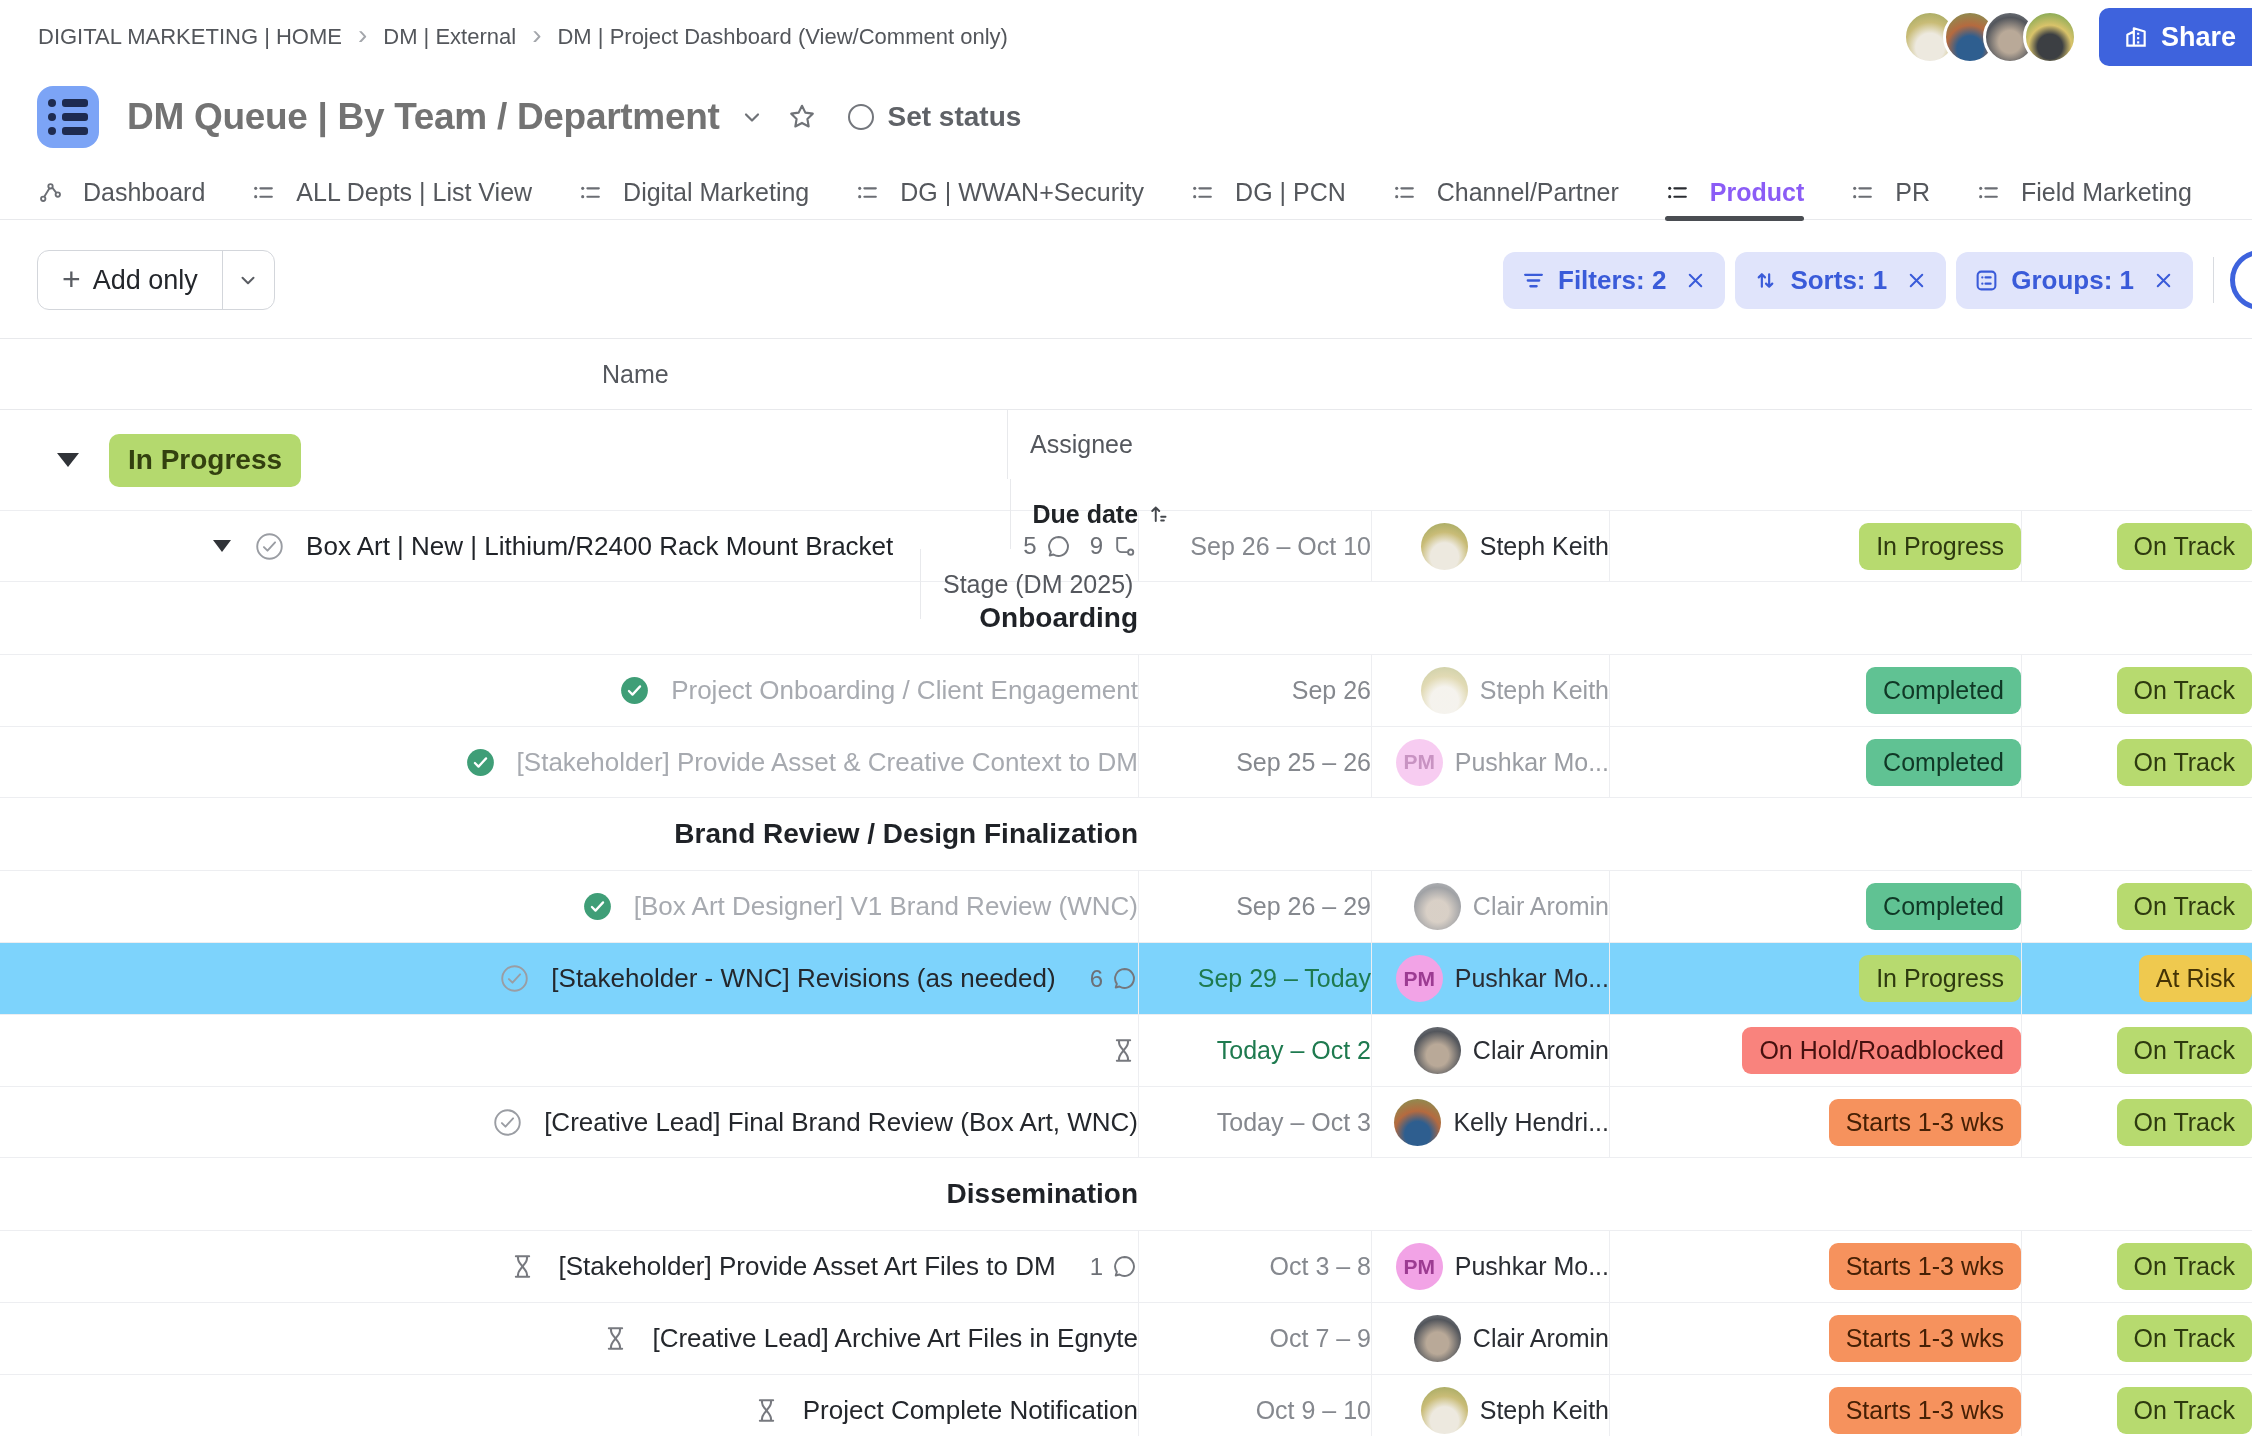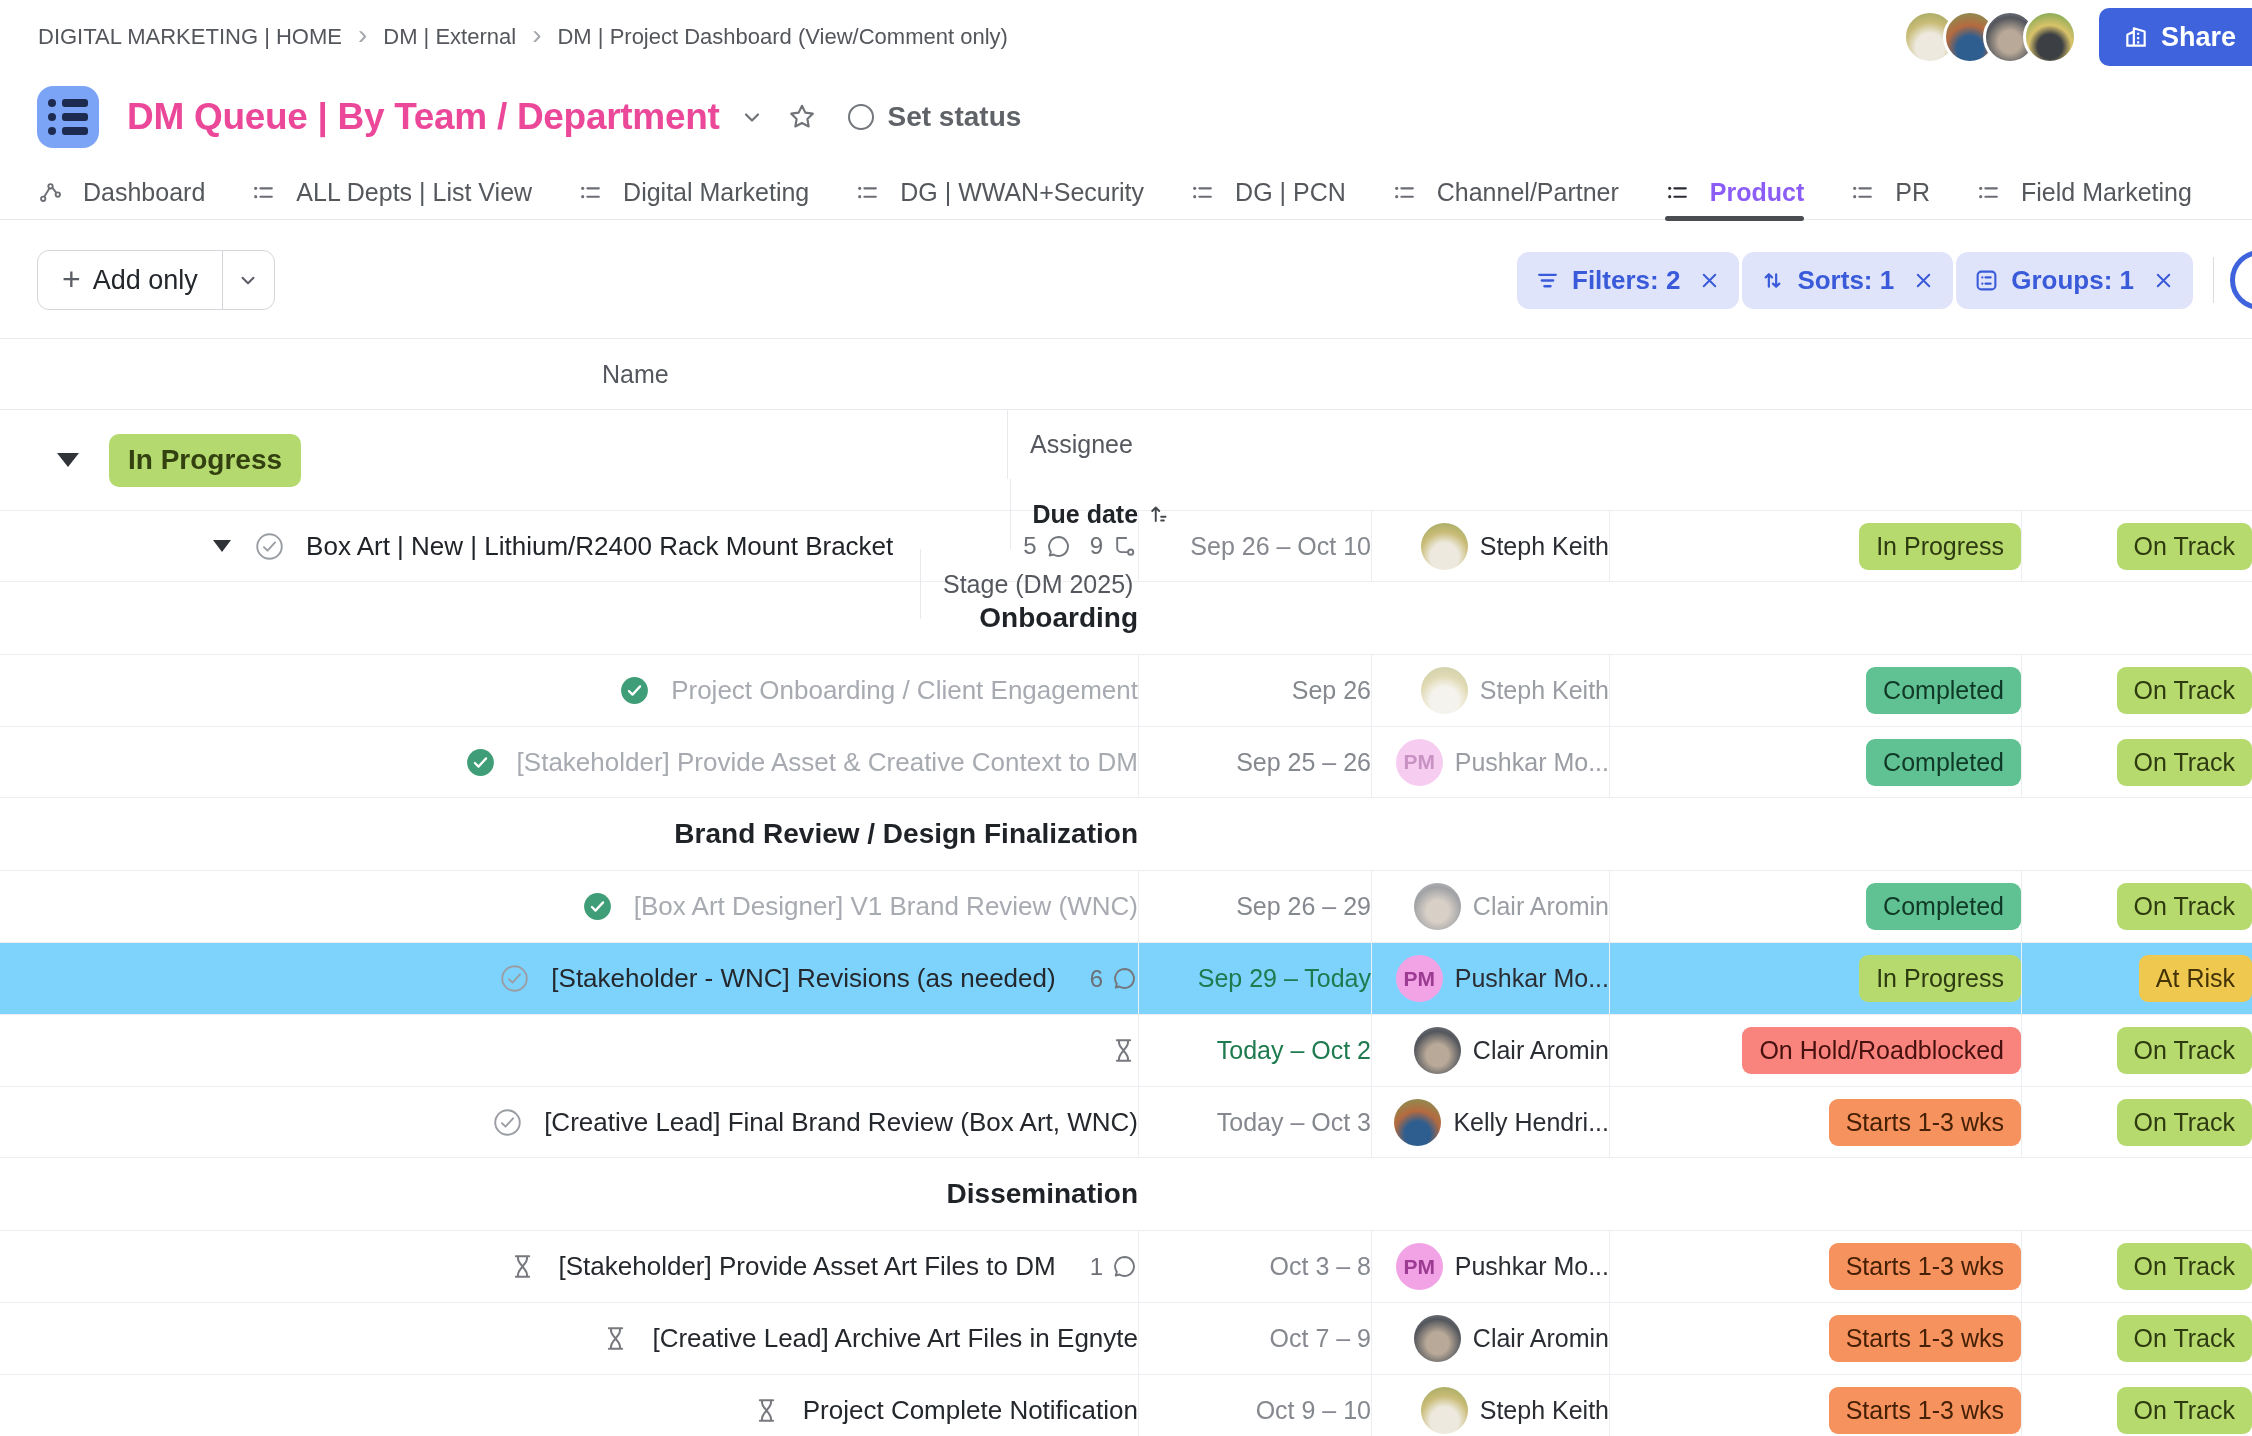--- a/index.html
+++ b/index.html
@@ -22,42 +22,42 @@
   .av-amber  { background:radial-gradient(circle at 50% 70%, #3C3F43 0 30%, #D9C36A 52%, #5E9E4C 100%); }
   .share-btn { margin-left:22px; height:58px; padding:0 30px 0 24px; background:#3E63DD; border:none; border-radius:10px;
                display:flex; align-items:center; gap:12px; color:#fff; font-size:27px; font-weight:700; cursor:pointer; font-family:inherit; }
 
   
   .title-row { margin:10px 0 0 37px; height:66px; display:flex; align-items:center; }
   .view-icon { width:62px; height:62px; border-radius:16px; background:#7CA4F6; display:flex; flex-direction:column; justify-content:center; gap:6px; padding-left:11px; }
   .view-icon .li-row { display:flex; align-items:center; gap:6px; }
   .view-icon .li-dot { width:8px; height:8px; border-radius:50%; background:#1E2B50; }
   .view-icon .li-bar { width:26px; height:8px; border-radius:3px; background:#1E2B50; }
-  .page-title { margin-left:28px; font-size:37px; font-weight:700; color:#ec4899; letter-spacing:-0.3px; white-space:nowrap; }
+  .page-title { margin-left:28px; font-size:37px; font-weight:700; color:#737373; letter-spacing:-0.3px; white-space:nowrap; }
   .title-chevron { margin-left:20px; color:#6F7277; display:flex; }
   .title-star { margin-left:22px; display:flex; cursor:pointer; }
   .set-status { margin-left:30px; display:flex; align-items:center; gap:14px; cursor:pointer; }
   .status-circle { width:26px; height:26px; border:2.4px solid #73767C; border-radius:50%; }
   .set-status-label { font-size:28px; font-weight:600; color:#5F6267; }
 
   
   .tabs { margin-top:16px; height:54px; padding-left:38px; display:flex; align-items:center; gap:46px; border-bottom:1px solid #E8E9EC; white-space:nowrap; }
   .tab { position:relative; height:54px; display:flex; align-items:center; gap:20px; font-size:25px; font-weight:500; color:#54575C; cursor:pointer; }
   .tab.active { color:#8b5cf6; font-weight:700; }
   .tab.active::after { content:""; position:absolute; left:0; right:0; bottom:-1px; height:5px; background:#4A4D52; border-radius:3px; }
   .tab svg { flex:none; }
 
   
   .toolbar { margin-top:30px; height:60px; padding-left:37px; display:flex; align-items:center; }
   .add-task { height:60px; display:flex; align-items:stretch; border:1px solid #D3D6DB; border-radius:12px; background:#fff; overflow:hidden; cursor:pointer; }
   .add-task-main { display:flex; align-items:center; gap:12px; padding:0 24px; font-size:27px; color:#23262B; }
   .add-plus { font-size:32px; color:#5A5D63; font-weight:400; line-height:1; margin-top:-3px; }
   .add-task-caret { width:52px; display:flex; align-items:center; justify-content:center; border-left:1px solid #D3D6DB; }
   .toolbar-spacer { flex:1; }
-  .chips { display:flex; align-items:flex-end; gap:3px;border-radius:17px; }
+  .chips { display:flex; align-items:flex-end; gap:10px;border-radius:17px; }
   .chip { height:57px; padding:0 18px 0 18px; background:#E0E4FB; border-radius:12px; display:flex; align-items:center; gap:12px;
           color:#3A5BD9; font-size:26px; font-weight:700; cursor:pointer; white-space:nowrap; }
   .chip .x-icon { margin-left:6px; display:flex; cursor:pointer; }
   .toolbar-divider { width:1px; height:46px; background:#D8DBE0; margin:0 16px 0 20px; }
   .edge-circle { width:60px; height:60px; border:5px solid #3E63DD; border-radius:50%; background:#fff; flex:none; margin-right:-38px; }
 
   
   .thead { margin-top:28px; height:72px; display:flex; align-items:center; border-top:1px solid #E8E9EC; border-bottom:1px solid #E8E9EC; font-size:25px; color:#54575D;flex-direction:column; }
   .thead .cell { height:100%; display:flex; align-items:center; }
   .c-name { width:1138px; flex:none; }

